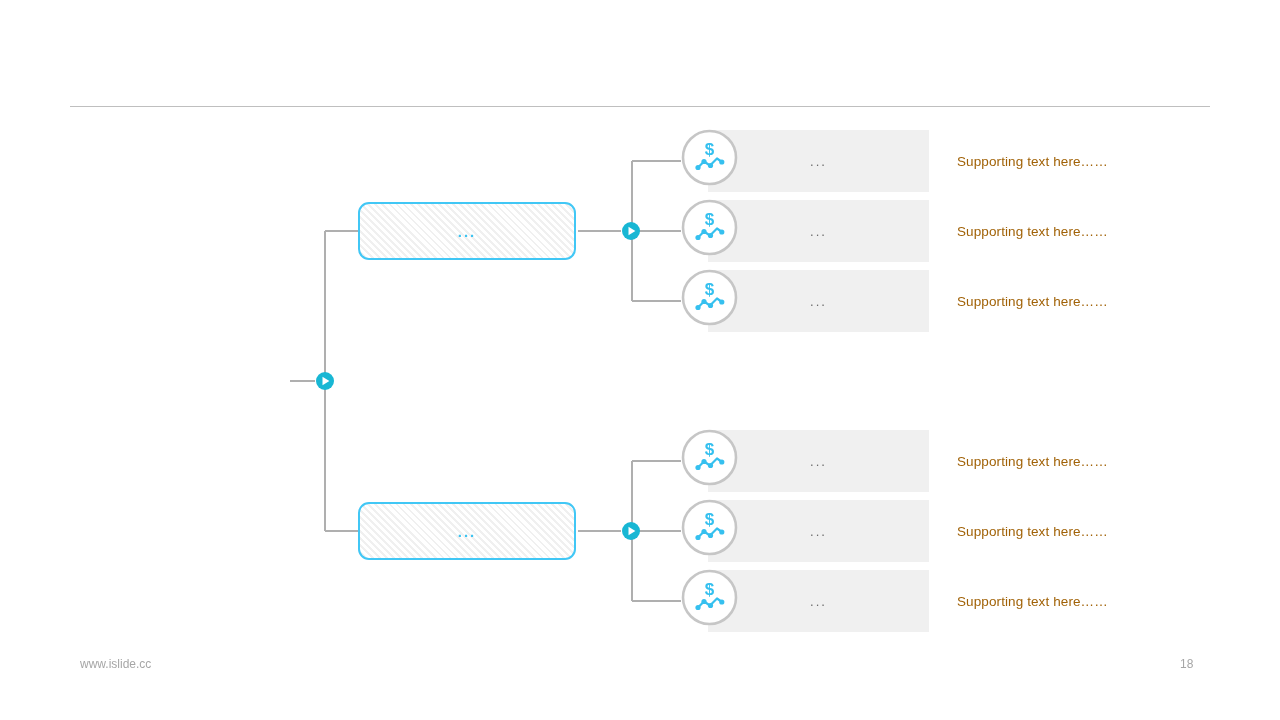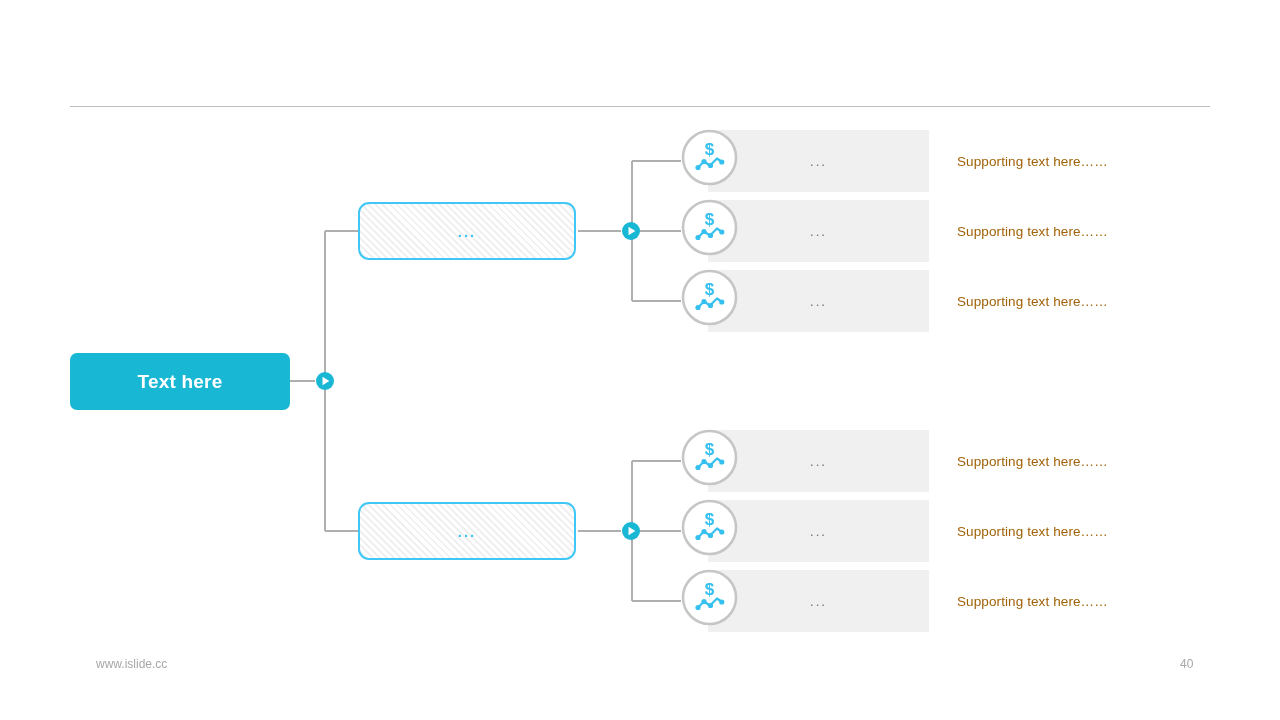--- a/index.html
+++ b/index.html
@@ -141,21 +141,20 @@
     letter-spacing: 0.1px;
   }
 
   
   .footer-url {
     position: absolute;
     left: 80px;
     top: 657px;
     color: #a6a6a6;
     font-size: 12px;
-    margin-left: 16px;
   }
   .footer-page {
     position: absolute;
     left: 1180px;
     top: 657px;
     color: #a6a6a6;
     font-size: 12px;
   }
 </style>
 </head>
@@ -184,23 +183,20 @@
 
       <line x1="578" y1="531" x2="621" y2="531"></line>
 
       <line x1="632" y1="461" x2="632" y2="601"></line>
       <line x1="632" y1="461" x2="681" y2="461"></line>
       <line x1="632" y1="531" x2="681" y2="531"></line>
       <line x1="632" y1="601" x2="681" y2="601"></line>
     </g>
   </svg>
 
-  <div class="root-box">
-    <span class="root-box-label">Text here</span>
-  </div>
 
   <svg class="play-node" style="left:315px; top:371px;" viewBox="0 0 20 20" xmlns="http://www.w3.org/2000/svg">
     <circle cx="10" cy="10" r="9" fill="#18B7D4"></circle>
     <polygon points="7.5,5.8 14.4,10 7.5,14.2" fill="#ffffff"></polygon>
   </svg>
 
   <svg class="play-node" style="left:621px; top:221px;" viewBox="0 0 20 20" xmlns="http://www.w3.org/2000/svg">
     <circle cx="10" cy="10" r="9" fill="#18B7D4"></circle>
     <polygon points="7.5,5.8 14.4,10 7.5,14.2" fill="#ffffff"></polygon>
   </svg>
@@ -302,15 +298,15 @@
       <polyline points="17,38.5 23,32.5 29,36.5 36,29.5 41,33" fill="none" stroke="#35C0EF" stroke-width="2.2" stroke-linecap="round" stroke-linejoin="round"></polyline>
       <circle cx="17" cy="38.5" r="2.6" fill="#35C0EF"></circle>
       <circle cx="23" cy="32.5" r="2.6" fill="#35C0EF"></circle>
       <circle cx="29.5" cy="36.5" r="2.6" fill="#35C0EF"></circle>
       <circle cx="40.8" cy="33" r="2.6" fill="#35C0EF"></circle>
     </svg>
     <div class="leaf-text">Supporting text here……</div>
   </div>
 
   <div class="footer-url">www.islide.cc</div>
-  <div class="footer-page">40</div>
+  <div class="footer-page">18</div>
 
 </div>
 
 </body></html>

